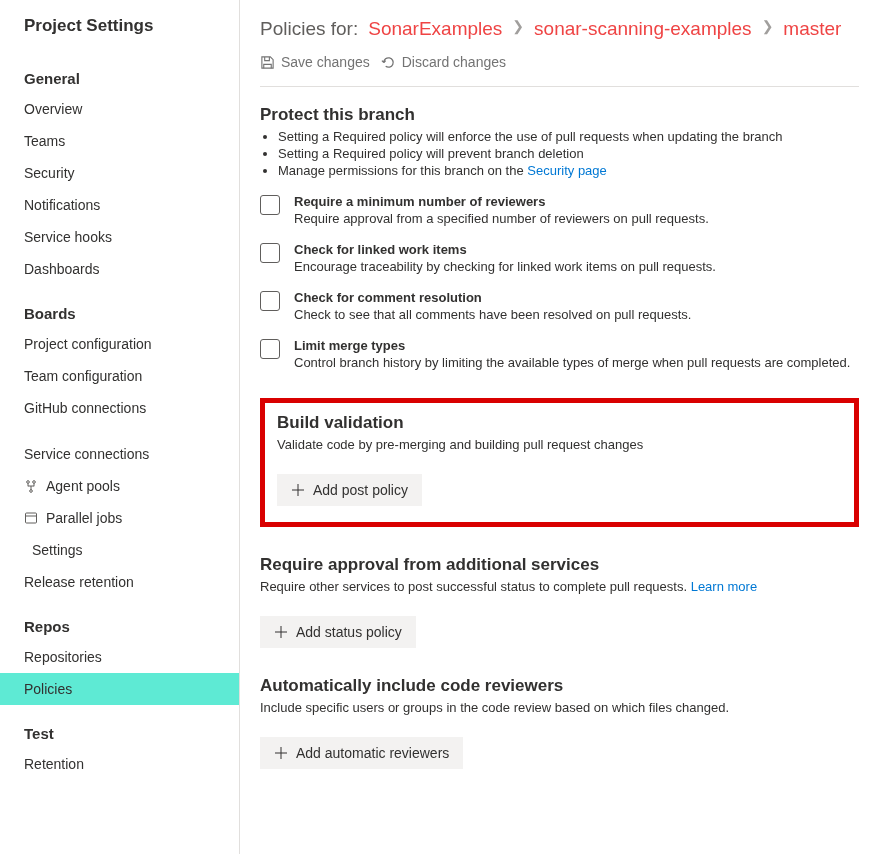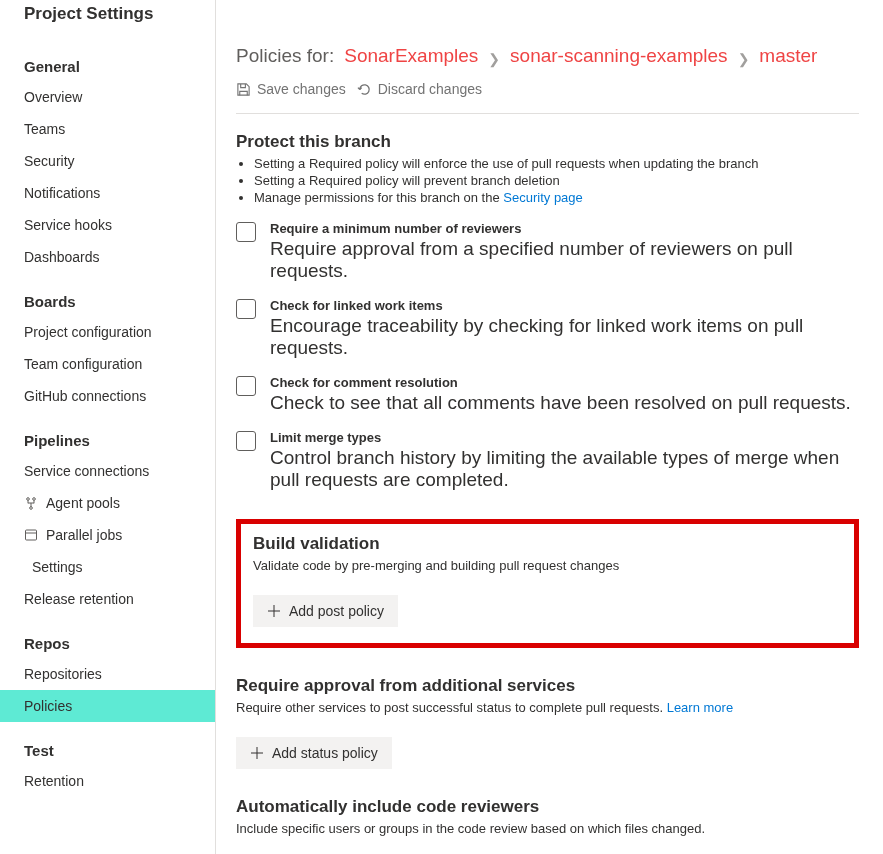--- a/index.html
+++ b/index.html
@@ -7,23 +7,23 @@
     font-family: "Segoe UI", Tahoma, sans-serif;
     font-size: 14px;
     color: #323130;
     background: #fff;
     display: flex;
     width: 883px;
     height: 854px;
     overflow: hidden;
   }
   .sidebar {
-    width: 216px;
+    width: 240px;
     border-right: 1px solid #e1dfdd;
-    padding: 4px 0 0 0;
+    padding: 16px 0 0 0;
     flex-shrink: 0;
   }
   .sidebar h1 {
     font-size: 17px;
     font-weight: 600;
     padding: 0 24px 14px 24px;
   }
   .sidebar-group {
     margin-top: 14px;
   }
@@ -52,26 +52,25 @@
     color: #605e5c;
   }
 
   .main {
     flex: 1;
     padding: 18px 24px 0 20px;
     overflow-y: auto;
   }
   .breadcrumb {
     display: flex;
-    align-items: flex-end;
+    align-items: flex-start;
     gap: 10px;
     font-size: 19px;
     color: #605e5c;
     margin-bottom: 4px;
-    margin-top: 27px;
   }
   .breadcrumb .bc-label { color: #605e5c; }
   .breadcrumb .bc-item { color: #ef4444; cursor: pointer; }
   .breadcrumb .bc-sep { color: #a19f9d; font-size: 14px; }
   .toolbar {
     display: flex;
     align-items: center;
     gap: 11px;
     padding: 10px 0 16px 0;
     color: #737373;
@@ -102,21 +101,21 @@
   .checkbox {
     width: 20px; height: 20px;
     border: 1px solid #605e5c;
     border-radius: 3px;
     flex-shrink: 0;
     margin-top: 1px;
     background: #fff;
     cursor: pointer;
   }
   .policy-title { font-size: 13px; font-weight: 600; }
-  .policy-desc { font-size: 19px; color: #323130; margin-top: 2px; }
+  .policy-desc { font-size: 13px; color: #323130; margin-top: 2px; }
 
   .add-btn {
     display: inline-flex;
     align-items: center;
     gap: 8px;
     background: #f3f2f1;
     border: none;
     padding: 8px 14px;
     font-size: 14px;
     color: #323130;
@@ -164,21 +163,20 @@
           <span>Project configuration</span>
         </div>
         <div class="sidebar-item">
           <span>Team configuration</span>
         </div>
         <div class="sidebar-item">
           <span>GitHub connections</span>
         </div>
       </div>
       <div class="sidebar-group">
-        <div class="sidebar-group-title">Pipelines</div>
         <div class="sidebar-item">
           <span>Service connections</span>
         </div>
         <div class="sidebar-item">
           <span class="nav-icon">
             <svg viewBox="0 0 14 14" fill="none" stroke="#605e5c" stroke-width="1">
               <circle cx="4" cy="3" r="1.3"></circle>
               <circle cx="10" cy="3" r="1.3"></circle>
               <path d="M4 4.3v3M10 4.3v3M4 7h6M7 7v4"></path>
               <circle cx="7" cy="12" r="1.3"></circle>

